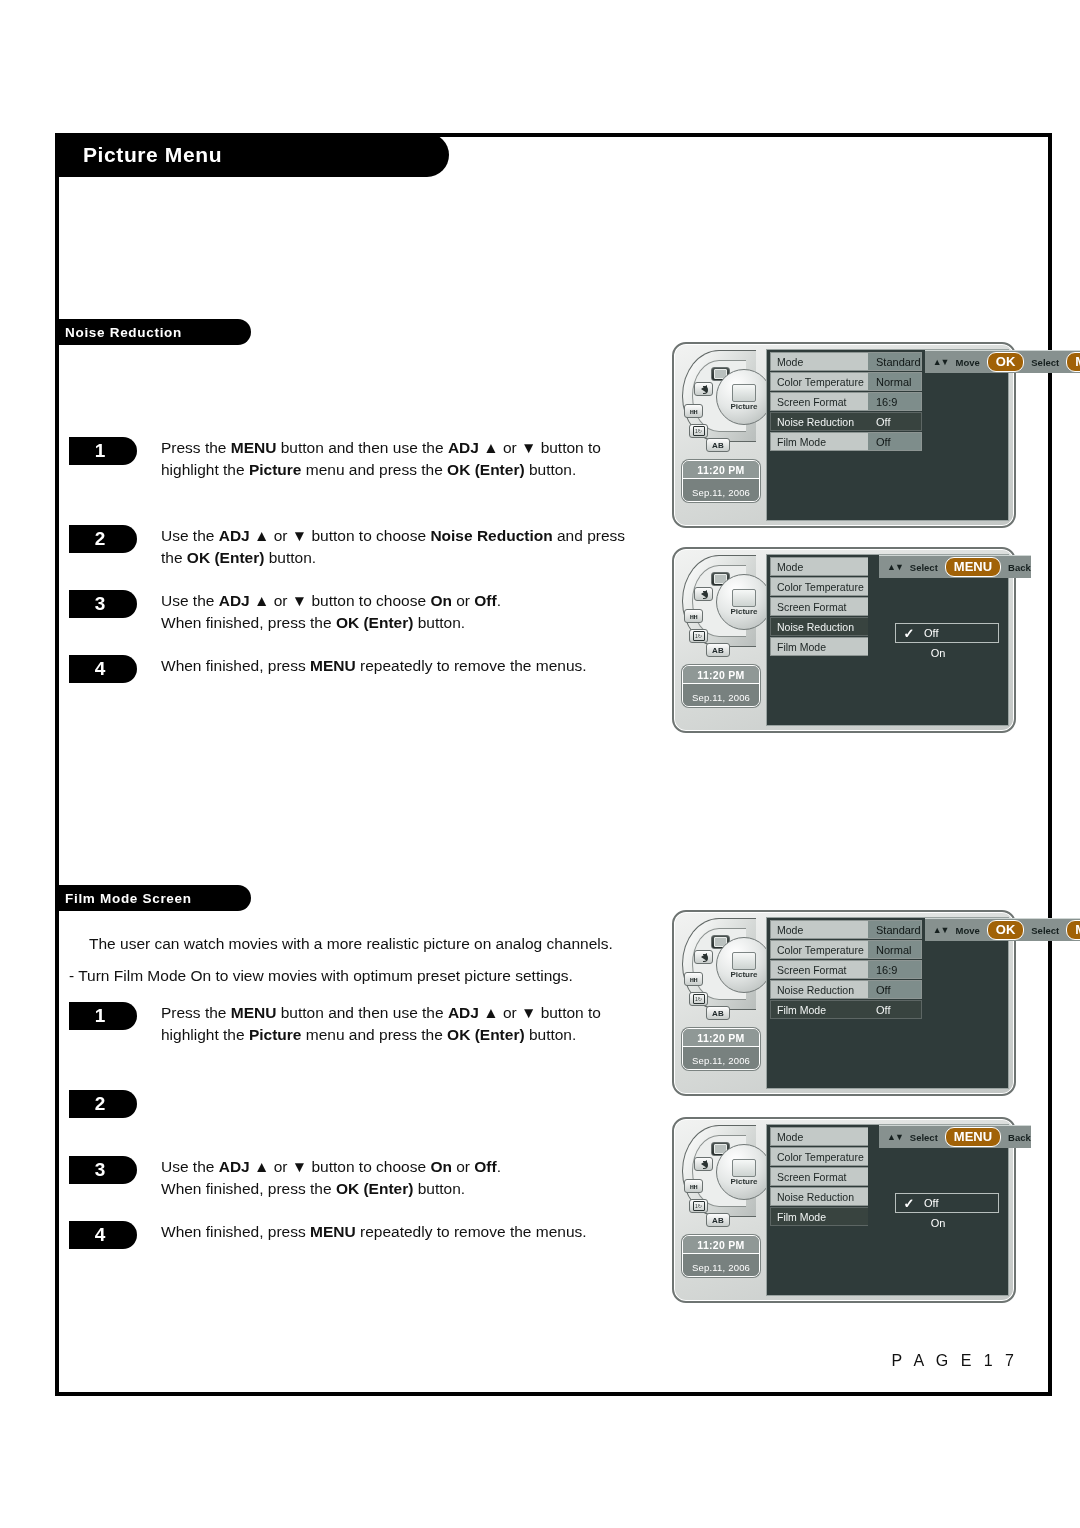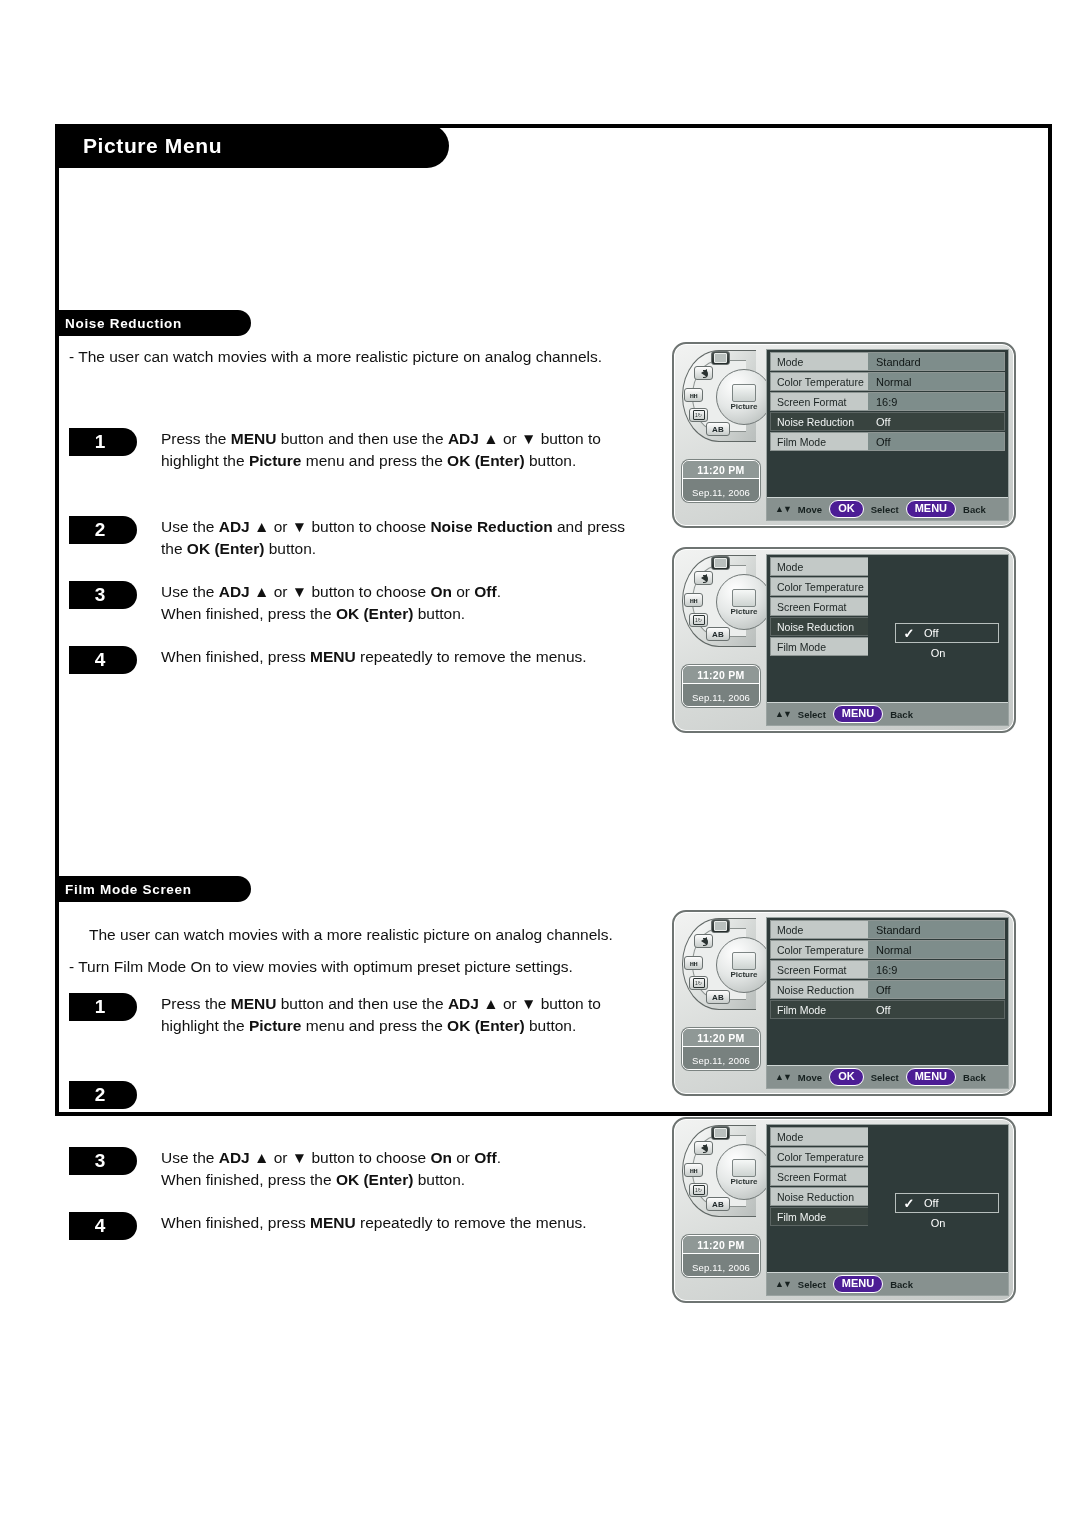--- a/index.html
+++ b/index.html
@@ -12,23 +12,23 @@
     height: 1528px;
     position: relative;
     font-family: "Liberation Sans", sans-serif;
     -webkit-font-smoothing: antialiased;
   }
 
   
   .page-frame {
     position: absolute;
     left: 55px;
-    top: 124px;
+    top: 133px;
     width: 997px;
-    height: 992px;
+    height: 1263px;
     border: 4px solid #000000;
     box-sizing: border-box;
     background: #ffffff;
   }
 
   
   .title-pill {
     position: absolute;
     left: -4px;
     top: -4px;
@@ -193,20 +193,21 @@
     border: 1px solid #6a7170;
     border-radius: 3px;
     background: linear-gradient(180deg,#fdfdfd,#c8cdcb);
     display: flex;
     align-items: center;
     justify-content: center;
     font-size: 6px;
     color: #20292b;
     box-sizing: border-box;
     overflow: hidden;
+    margin-top: 16px;
   }
   .seg.dark {
     background: linear-gradient(180deg,#4a5250,#242b2a);
   }
   .seg-tv   { left: 29px; top: 1px;  }
   .seg-vol  { left: 12px; top: 16px; }
   .seg-ch   { left: 2px;  top: 38px; }
   .seg-clk  { left: 7px;  top: 58px; }
   .seg-ab   { left: 24px; top: 72px; width: 24px; }
 
@@ -336,21 +337,21 @@
   .osd-panel {
     position: absolute;
     left: 92px;
     top: 5px;
     right: 5px;
     bottom: 5px;
     background: #2f3b3a;
     border: 1.5px solid #9aa3a1;
     box-sizing: border-box;
     display: flex;
-    flex-direction: column;
+    flex-direction: row;
   }
   .menu-rows {
     flex: 1 1 auto;
     position: relative;
     padding: 2px 3px 0 3px;
   }
   .menu-row {
     display: flex;
     height: 19px;
     align-items: stretch;
@@ -444,42 +445,41 @@
     color: #16201f;
   }
   .osd-footer .tri-pair {
     letter-spacing: -1px;
     font-size: 9px;
     color: #16201f;
   }
   .key-pill {
     border: 1.4px solid #ffffff;
     border-radius: 9px;
-    background: #4c1d95;
+    background: #a16207;
     color: #ffffff;
-    font-size: 11px;
+    font-size: 13px;
     font-weight: bold;
     padding: 1px 8px;
     line-height: 1.25;
   }
 </style>
 </head>
 <body>
 
 <div class="page-frame">
 
   <div class="title-pill">
     <span class="title-text">Picture Menu</span>
   </div>
 
   <div class="section-pill" id="pill-noise">
     <span class="section-text">Noise Reduction</span>
   </div>
 
-  <div class="intro" id="intro-noise">- The user can watch movies with a more realistic picture on analog channels.</div>
 
   <div class="step" id="step-n1">
     <div class="step-badge">1</div>
     <div class="step-body">
       Press the <b>MENU</b> button and then use the <b>ADJ</b> ▲ or ▼ button to highlight the <b>Picture</b> menu and press the <b>OK (Enter)</b> button.
     </div>
   </div>
 
   <div class="step" id="step-n2">
     <div class="step-badge">2</div>

